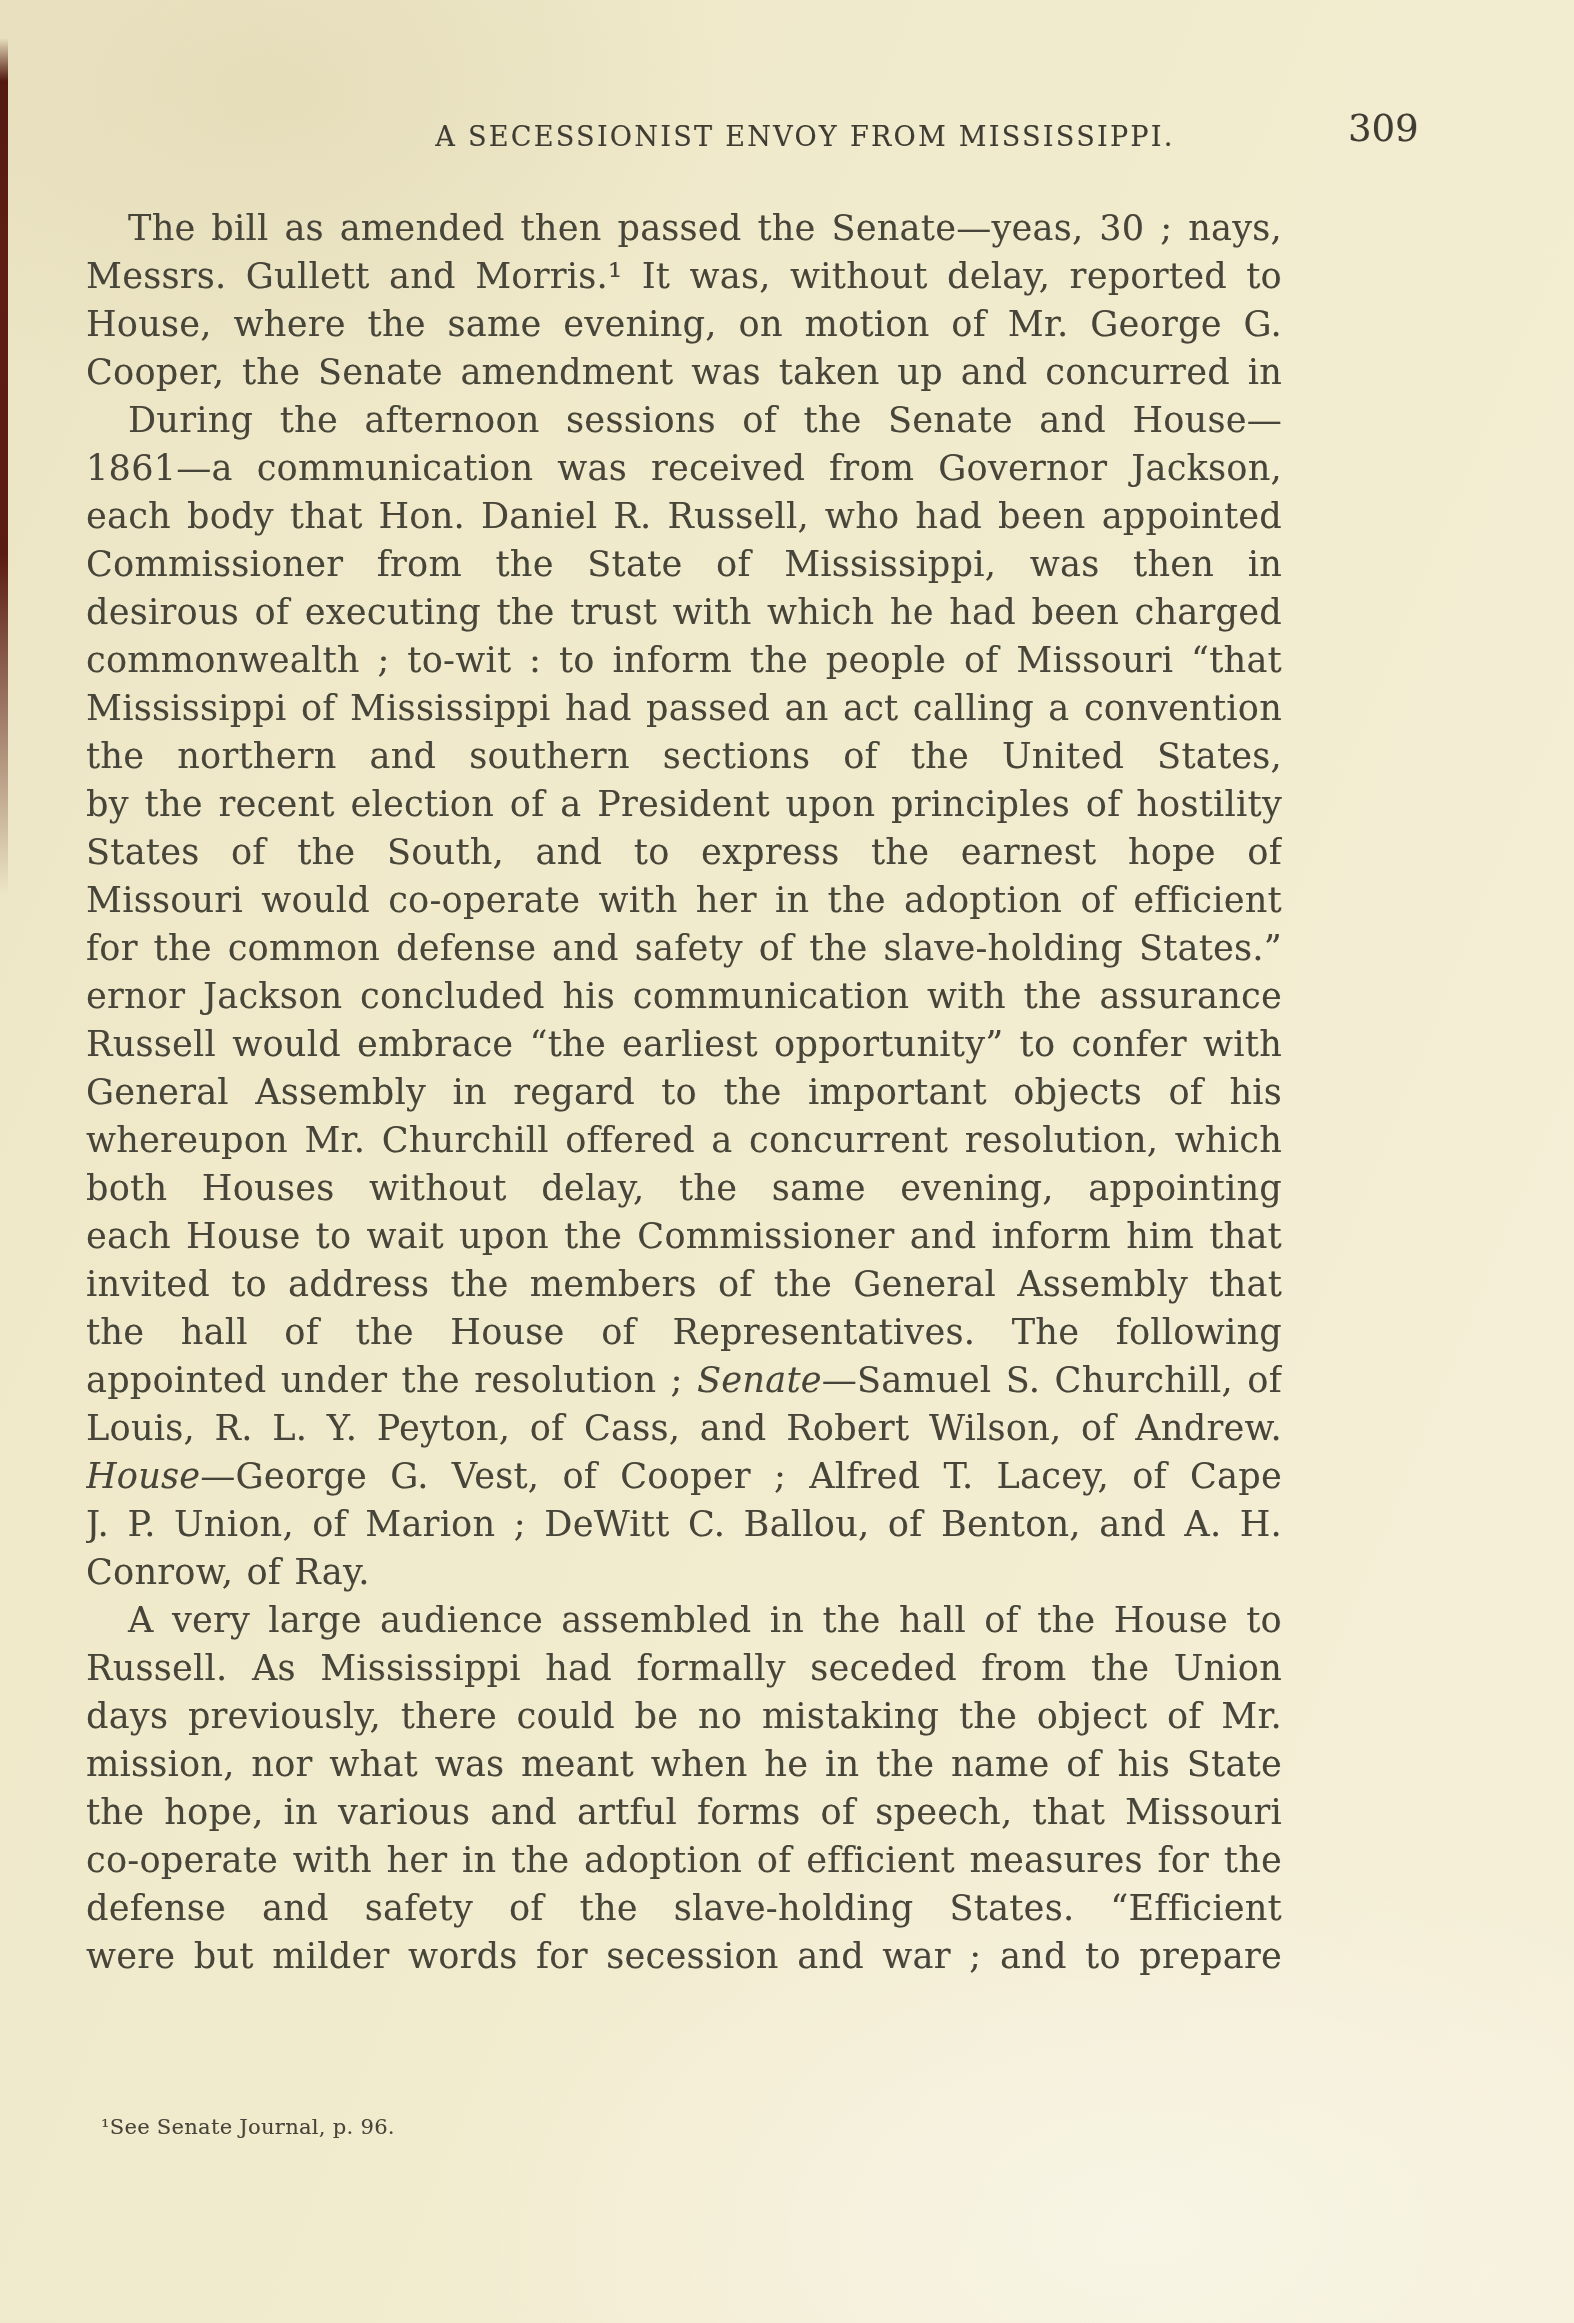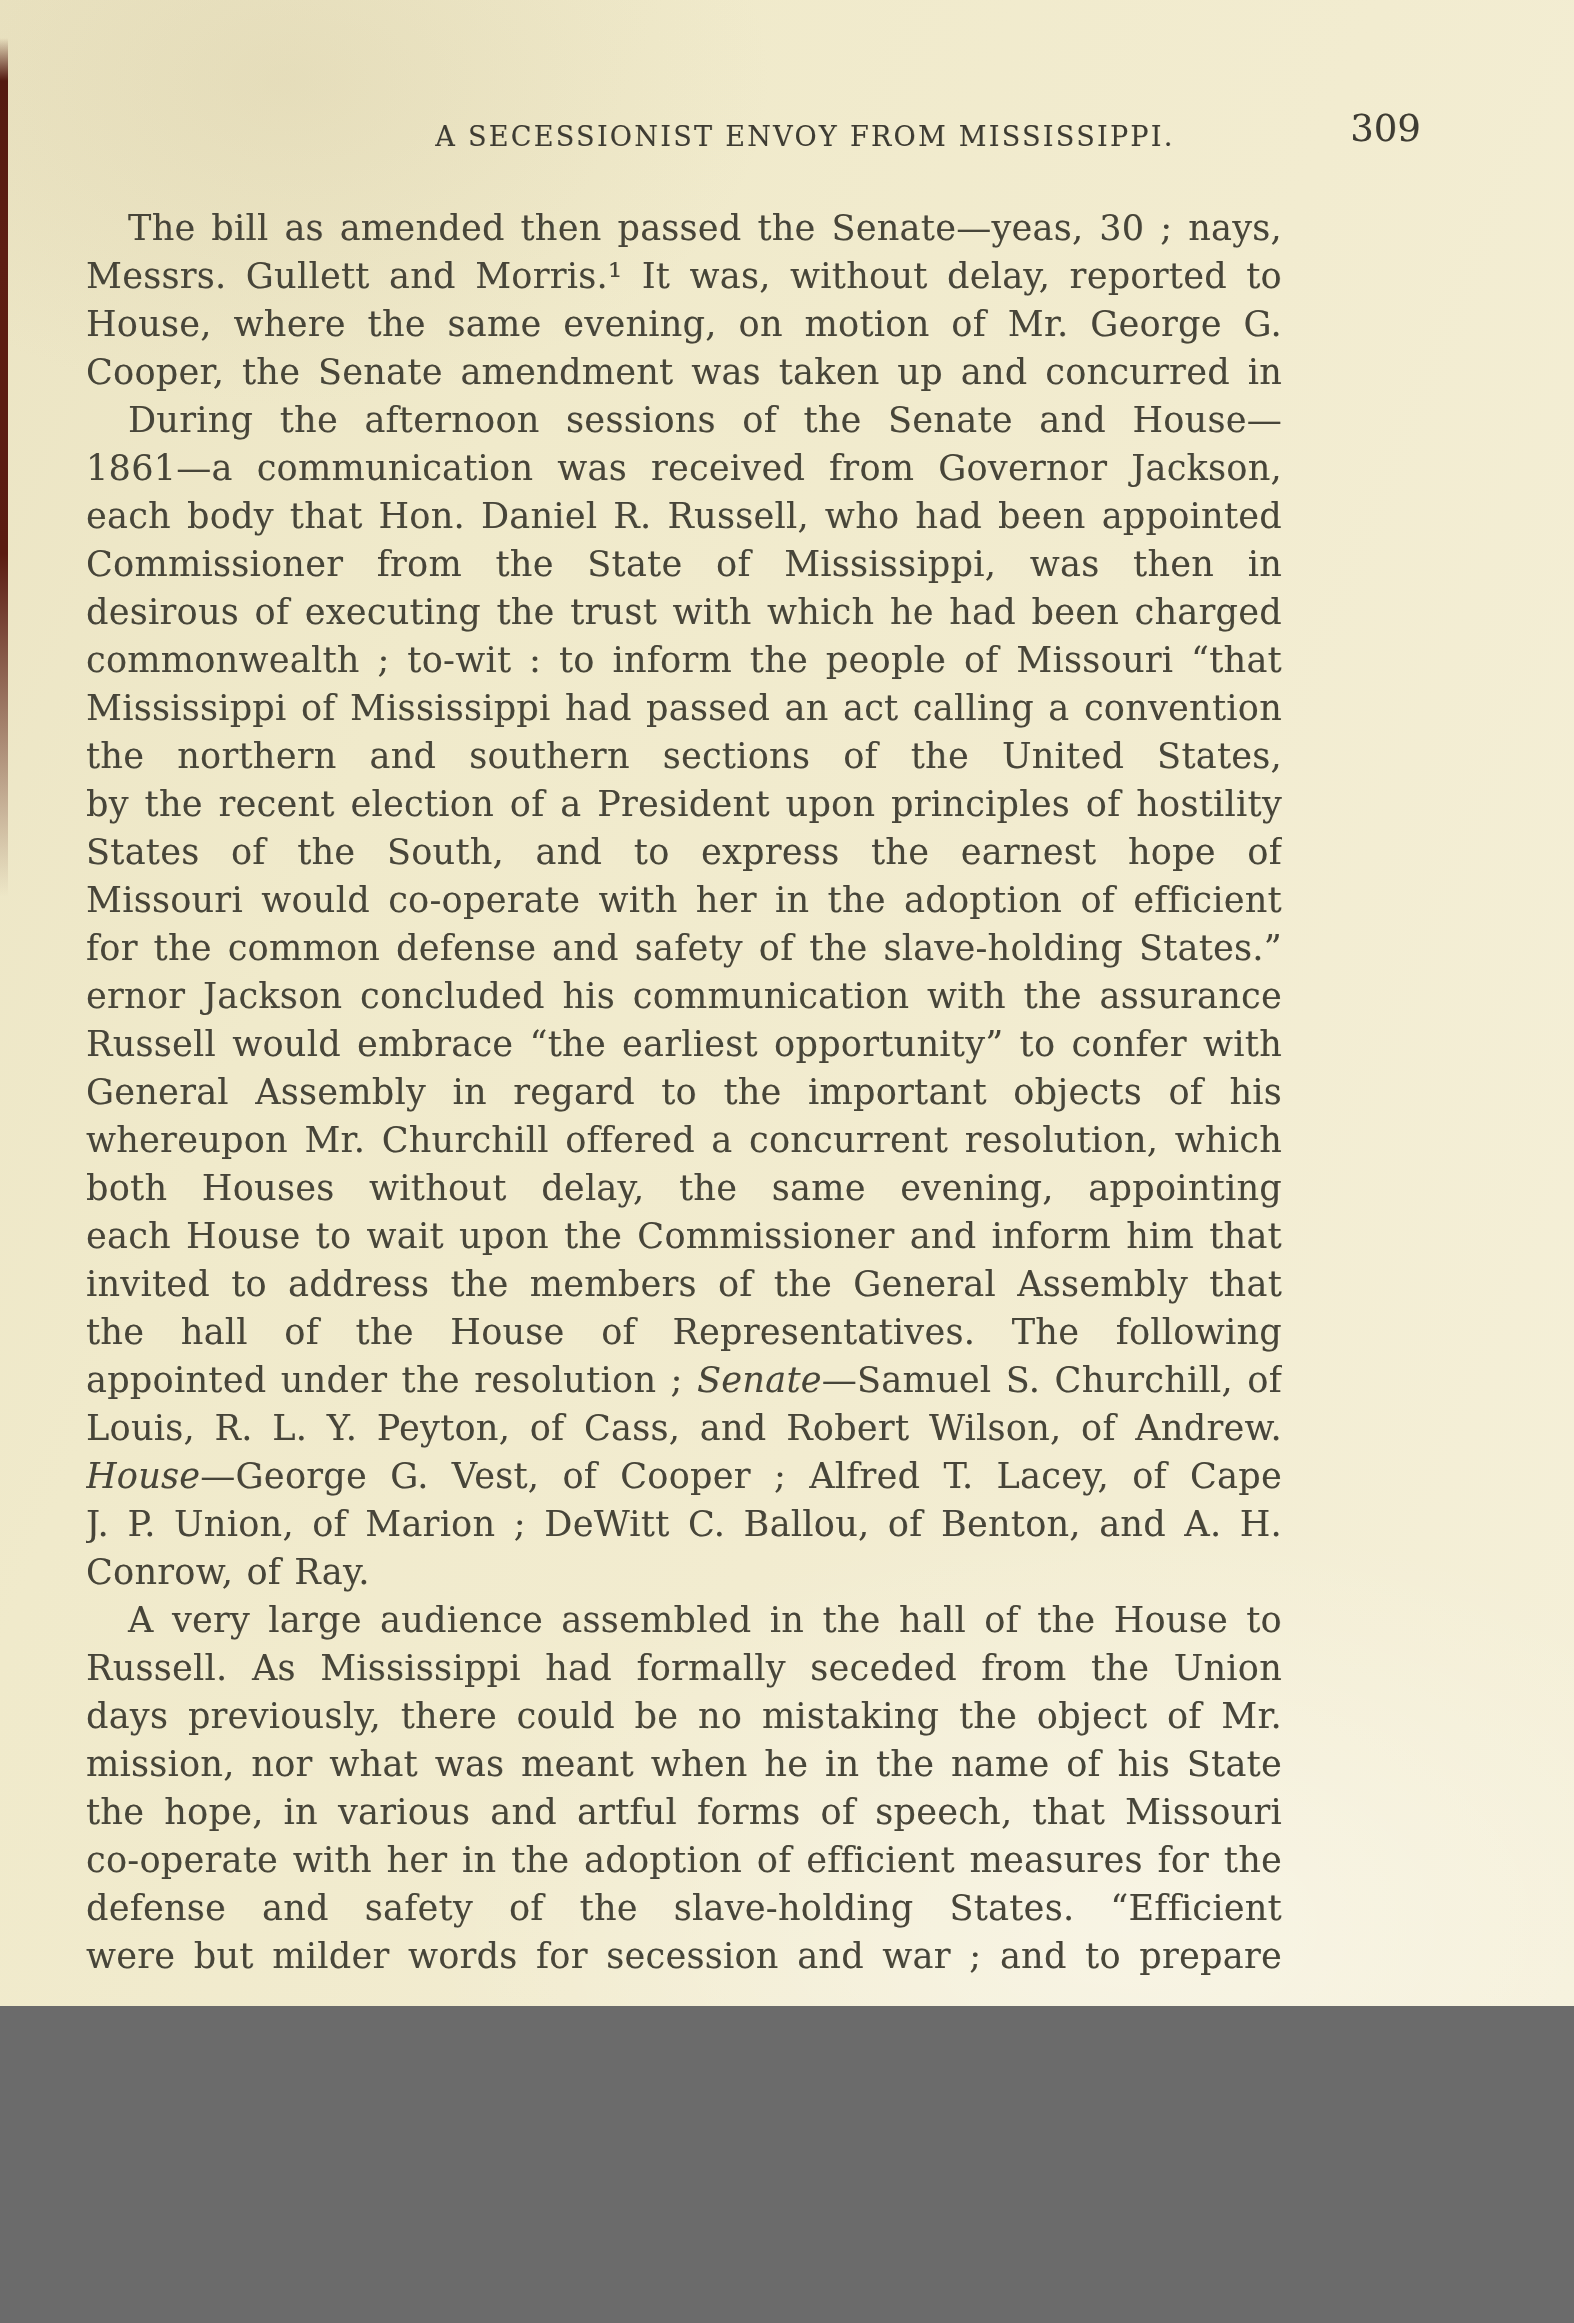--- a/index.html
+++ b/index.html
@@ -1,18 +1,18 @@
 <!DOCTYPE html>
 <html style="font-size:14.5px"><head>
 <meta charset="utf-8">
 <style>
   html,body{margin:0;padding:0;background:#6b6b6b;}
   .page{
     position:relative;
-    width:1574px;height:2006px;
+    width:1574px;height:2323px;
     overflow:hidden;
     background:
       radial-gradient(ellipse 1086px 633px at 72% 96%, rgba(255,255,255,0.38), rgba(255,255,255,0) 65%),
       radial-gradient(ellipse 814px 543px at 18% 4%, rgba(205,192,150,0.25), rgba(205,192,150,0) 60%),
       linear-gradient(112deg, #ebe4c3 0%, #f0eacb 28%, #f2ecd0 58%, #f5f0d9 100%);
     font-family:"DejaVu Serif","Liberation Serif",serif;
   }
   .binding-strip{
     position:absolute;left:0;top:38px;width:8.1px;height:859px;
     background:linear-gradient(to bottom,
@@ -20,22 +20,22 @@
       rgba(90,27,17,0.45) 82%, rgba(90,27,17,0) 100%);
   }
   .running-head{
     position:absolute;top:121px;left:18px;width:1574px;
     text-align:center;
     font-size:27px;letter-spacing:2.3px;
     color:#3e3c33;
     text-shadow:0.4px 0.4px 0.6px rgba(76,72,58,0.35);
   }
   .page-number{
-    position:absolute;top:107px;left:1313px;width:145px;
-    text-align:center;
+    position:absolute;top:107px;left:1348px;width:145px;
+    text-align:left;
     font-size:37px;color:#3e3c33;
     text-shadow:0.4px 0.4px 0.6px rgba(76,72,58,0.35);
   }
   .body-text{
     position:absolute;left:86px;top:204px;width:1196px;
     font-size:35px;color:#474539;
     text-shadow:0.3px 0.3px 0.5px rgba(80,76,62,0.33);
   }
   .line{
     height:48px;line-height:48px;

